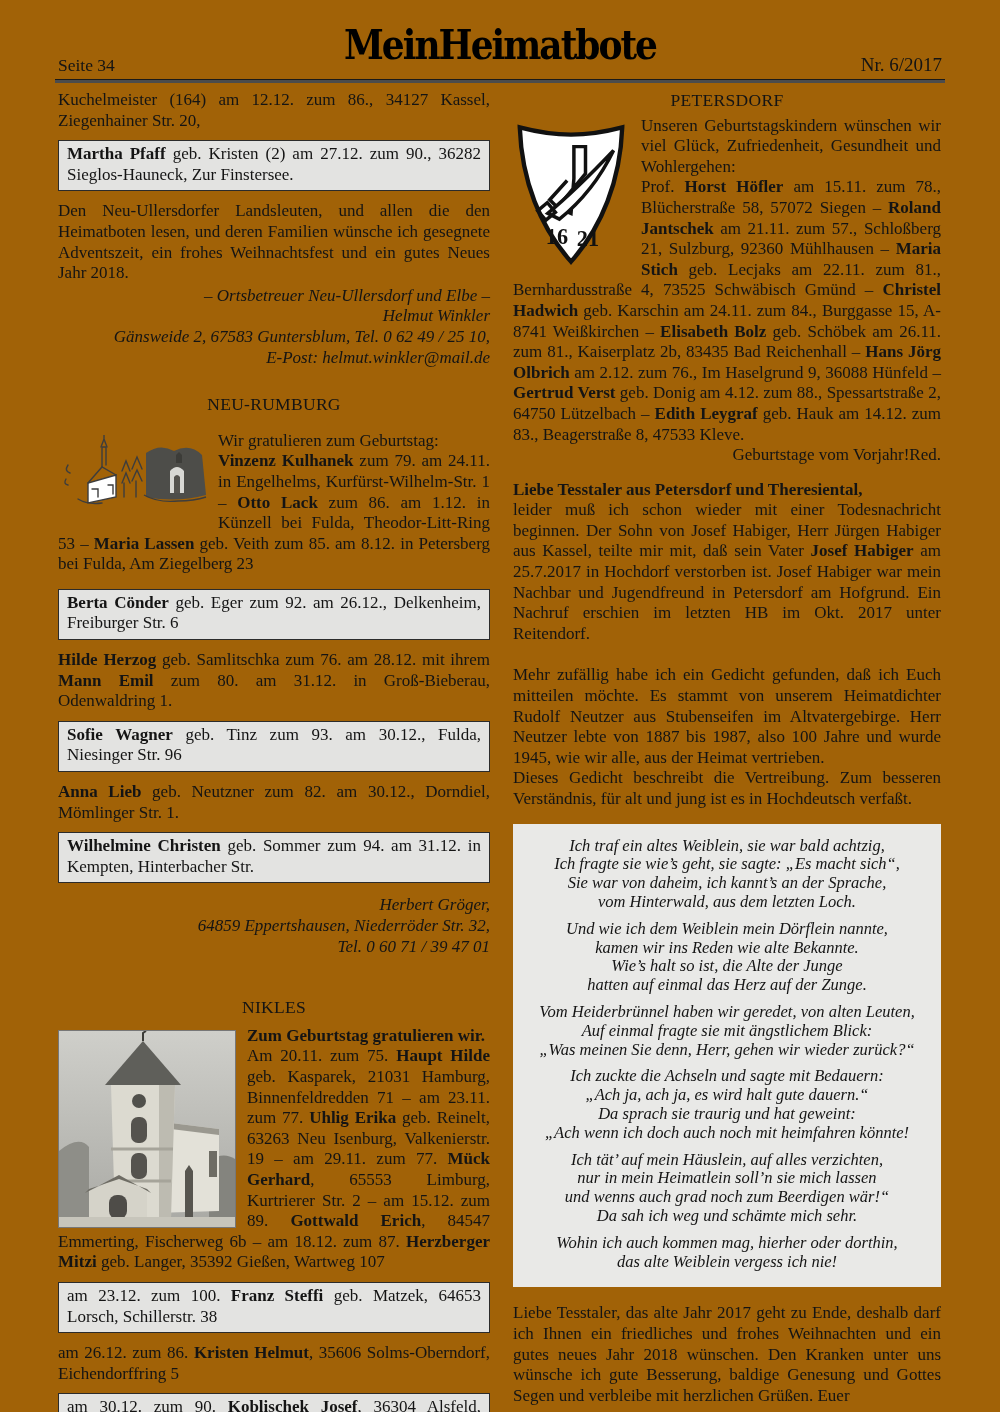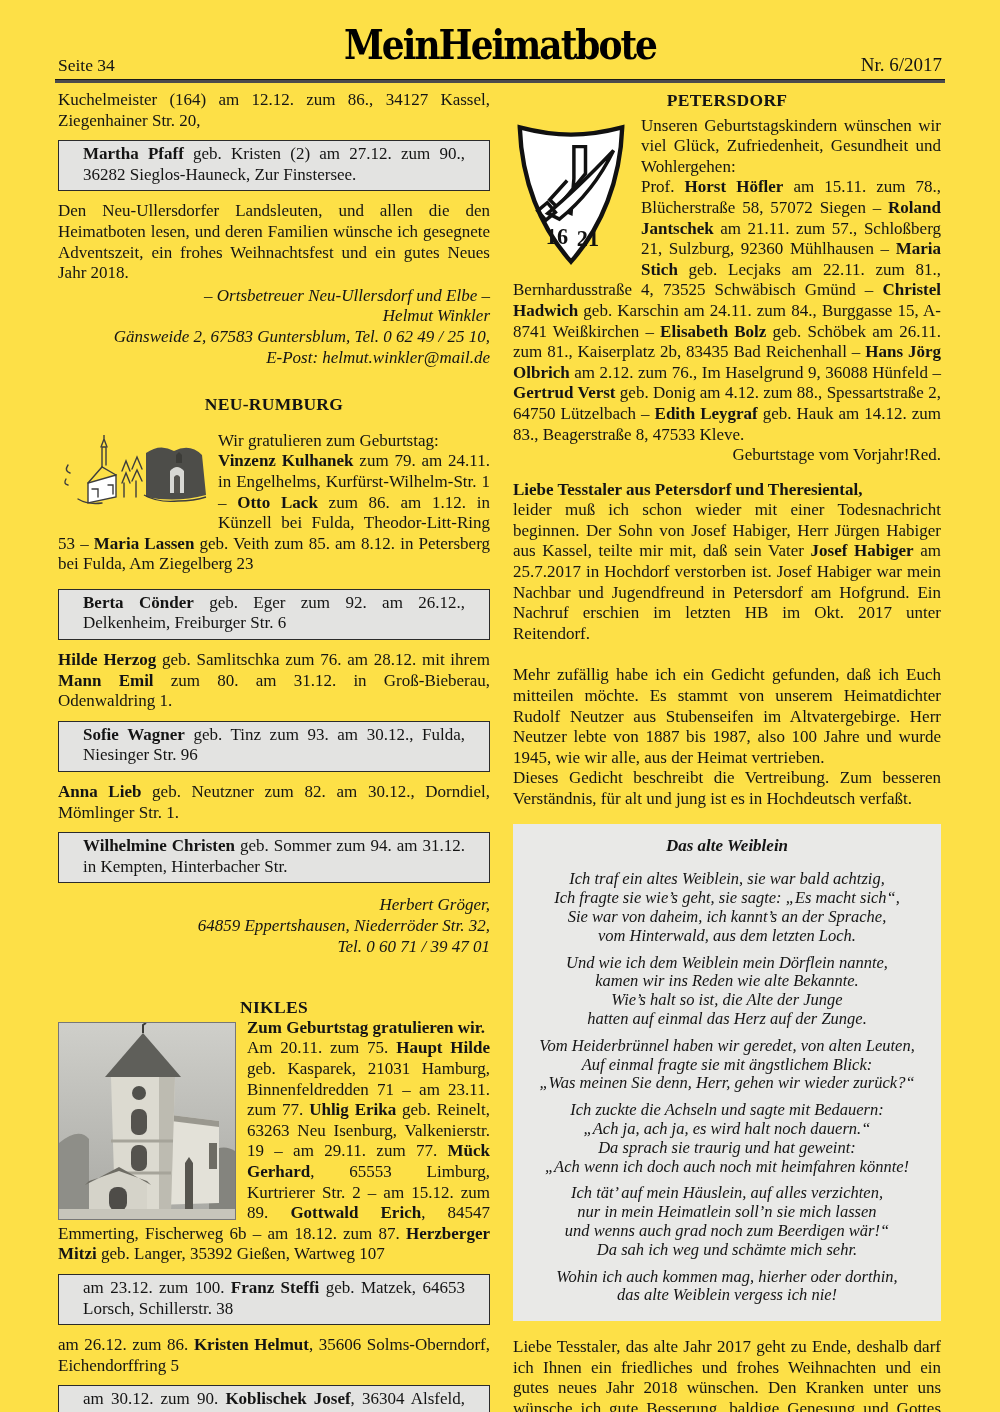--- a/index.html
+++ b/index.html
@@ -1,33 +1,33 @@
 <!DOCTYPE html>
 <html lang="de"><head>
 <meta charset="utf-8">
 <style>
   html,body{margin:0;padding:0;background:#e9e9e9;}
-  .page{position:relative;width:1000px;height:1412px;background:#fde047;overflow:hidden;
+  .page{position:relative;width:1000px;height:1412px;background:#a16207;overflow:hidden;
         font-family:"Liberation Serif",serif;font-size:17px;line-height:20.6px;color:#141414;}
   
   .hdr{position:absolute;top:50px;left:58px;width:884px;height:26px;}
   .hdr-page{position:absolute;left:0;bottom:0;font-size:17.5px;}
   .hdr-issue{position:absolute;right:0;bottom:0;font-size:19px;}
   .masthead{position:absolute;left:50%;top:-16px;transform:translateX(-50%) scaleY(1.12);
             font-family:"DejaVu Serif",serif;font-weight:bold;font-size:36px;letter-spacing:-2px;
             white-space:nowrap;color:#000;}
   .hdr-rule{position:absolute;top:79px;left:55px;width:890px;height:3px;background:#4c4c4c;border-top:1px solid #1a1a1a;}
   
   .col{position:absolute;top:90px;}
   .col-left{left:58px;width:432px;}
   .col-right{left:513px;width:428px;}
   p{margin:0;}
   .just{text-align:justify;}.mt10{margin-top:10px;}
-  .graybox{background:#e3e3e1;border:1.6px solid #2b2b2b;padding:3px 24px 5px;margin-top:9px;}
-  h3.section{font-size:17.5px;font-weight:bold;text-align:center;margin:0;letter-spacing:.3px;}
+  .graybox{background:#e3e3e1;border:1.6px solid #2b2b2b;padding:3px 8px 5px;margin-top:9px;}
+  h3.section{font-size:17.5px;font-weight:normal;text-align:center;margin:0;letter-spacing:.3px;}
   .sig{text-align:right;font-style:italic;margin-top:2px;}
   .vrow{display:flex;justify-content:flex-end;margin-top:0;}
   .clearfix::after{content:"";display:block;clear:both;}
   
   .sketch{float:left;width:152px;height:80px;margin:4px 8px 0 0;}
   .photo{float:left;width:176px;height:196px;margin:4px 11px 2px 0;border:1px solid #777;background:#c2c2be;}
   .crest{float:left;width:116px;height:148px;margin:4px 12px 2px 0;}
   .boldline{font-weight:bold;}
   
   .poembox{background:#e9e9e7;text-align:center;font-style:italic;font-size:16.5px;
@@ -109,21 +109,21 @@
     </div>
 
     <div class="sig" style="margin-top:12px;">
       <div>Herbert Gröger,</div>
       <div>64859 Eppertshausen, Niederröder Str. 32,</div>
       <div>Tel. 0 60 71 / 39 47 01</div>
     </div>
 
     <h3 class="section" style="margin-top:40px;">NIKLES</h3>
 
-    <div class="clearfix" style="margin-top:0;">
+    <div class="clearfix" style="margin-top:8px;">
       <svg class="photo" viewBox="0 0 176 196">
         <defs>
           <linearGradient id="sky" x1="0" y1="0" x2="0" y2="1">
             <stop offset="0" stop-color="#cfcfca"></stop>
               <stop offset="1" stop-color="#a9a9a4"></stop>
           </linearGradient>
         </defs>
         <rect x="0" y="0" width="176" height="196" fill="url(#sky)"></rect>
         <path d="M0,120 q20,-16 30,-4 l0,80 l-30,0 Z" fill="#8e8e88"></path>
         <path d="M150,130 q14,-10 26,-2 l0,68 l-26,0 Z" fill="#84847e"></path>
@@ -188,41 +188,40 @@
       <span>Red.</span>
     </div>
 
     <p class="boldline" style="margin-top:14px;">Liebe Tesstaler aus Petersdorf und Theresiental,</p>
     <p class="just"><span>leider muß ich schon wieder mit einer Todesnachricht beginnen. Der Sohn von Josef Habiger, Herr Jürgen Habiger aus Kassel, teilte mir mit, daß sein Vater </span><b>Josef Habiger</b><span> am 25.7.2017 in Hochdorf verstorben ist. Josef Habiger war mein Nachbar und Jugendfreund in Petersdorf am Hofgrund. Ein Nachruf erschien im letzten HB im Okt. 2017 unter Reitendorf.</span></p>
 
     <p class="just" style="margin-top:21px;">Mehr zufällig habe ich ein Gedicht gefunden, daß ich Euch mitteilen möchte. Es stammt von unserem Heimatdichter Rudolf Neutzer aus Stubenseifen im Altvatergebirge. Herr Neutzer lebte von 1887 bis 1987, also 100 Jahre und wurde 1945, wie wir alle, aus der Heimat vertrieben.</p>
     <p class="just">Dieses Gedicht beschreibt die Vertreibung. Zum besseren Verständnis, für alt und jung ist es in Hochdeutsch verfaßt.</p>
 
     <div class="poembox">
-      <div class="ptitle">Das alte Weiblein</div>
       <div class="stanza first">
         <div>Ich traf ein altes Weiblein, sie war bald achtzig,</div>
         <div>Ich fragte sie wie’s geht, sie sagte: „Es macht sich“,</div>
         <div>Sie war von daheim, ich kannt’s an der Sprache,</div>
         <div>vom Hinterwald, aus dem letzten Loch.</div>
       </div>
       <div class="stanza">
         <div>Und wie ich dem Weiblein mein Dörflein nannte,</div>
         <div>kamen wir ins Reden wie alte Bekannte.</div>
         <div>Wie’s halt so ist, die Alte der Junge</div>
         <div>hatten auf einmal das Herz auf der Zunge.</div>
       </div>
       <div class="stanza">
         <div>Vom Heiderbrünnel haben wir geredet, von alten Leuten,</div>
         <div>Auf einmal fragte sie mit ängstlichem Blick:</div>
         <div>„Was meinen Sie denn, Herr, gehen wir wieder zurück?“</div>
       </div>
       <div class="stanza">
         <div>Ich zuckte die Achseln und sagte mit Bedauern:</div>
-        <div>„Ach ja, ach ja, es wird halt noch dauern.“</div>
+        <div>„Ach ja, ach ja, es wird halt gute dauern.“</div>
         <div>Da sprach sie traurig und hat geweint:</div>
         <div>„Ach wenn ich doch auch noch mit heimfahren könnte!</div>
       </div>
       <div class="stanza">
         <div>Ich tät’ auf mein Häuslein, auf alles verzichten,</div>
         <div>nur in mein Heimatlein soll’n sie mich lassen</div>
         <div>und wenns auch grad noch zum Beerdigen wär!“</div>
         <div>Da sah ich weg und schämte mich sehr.</div>
       </div>
       <div class="stanza">

